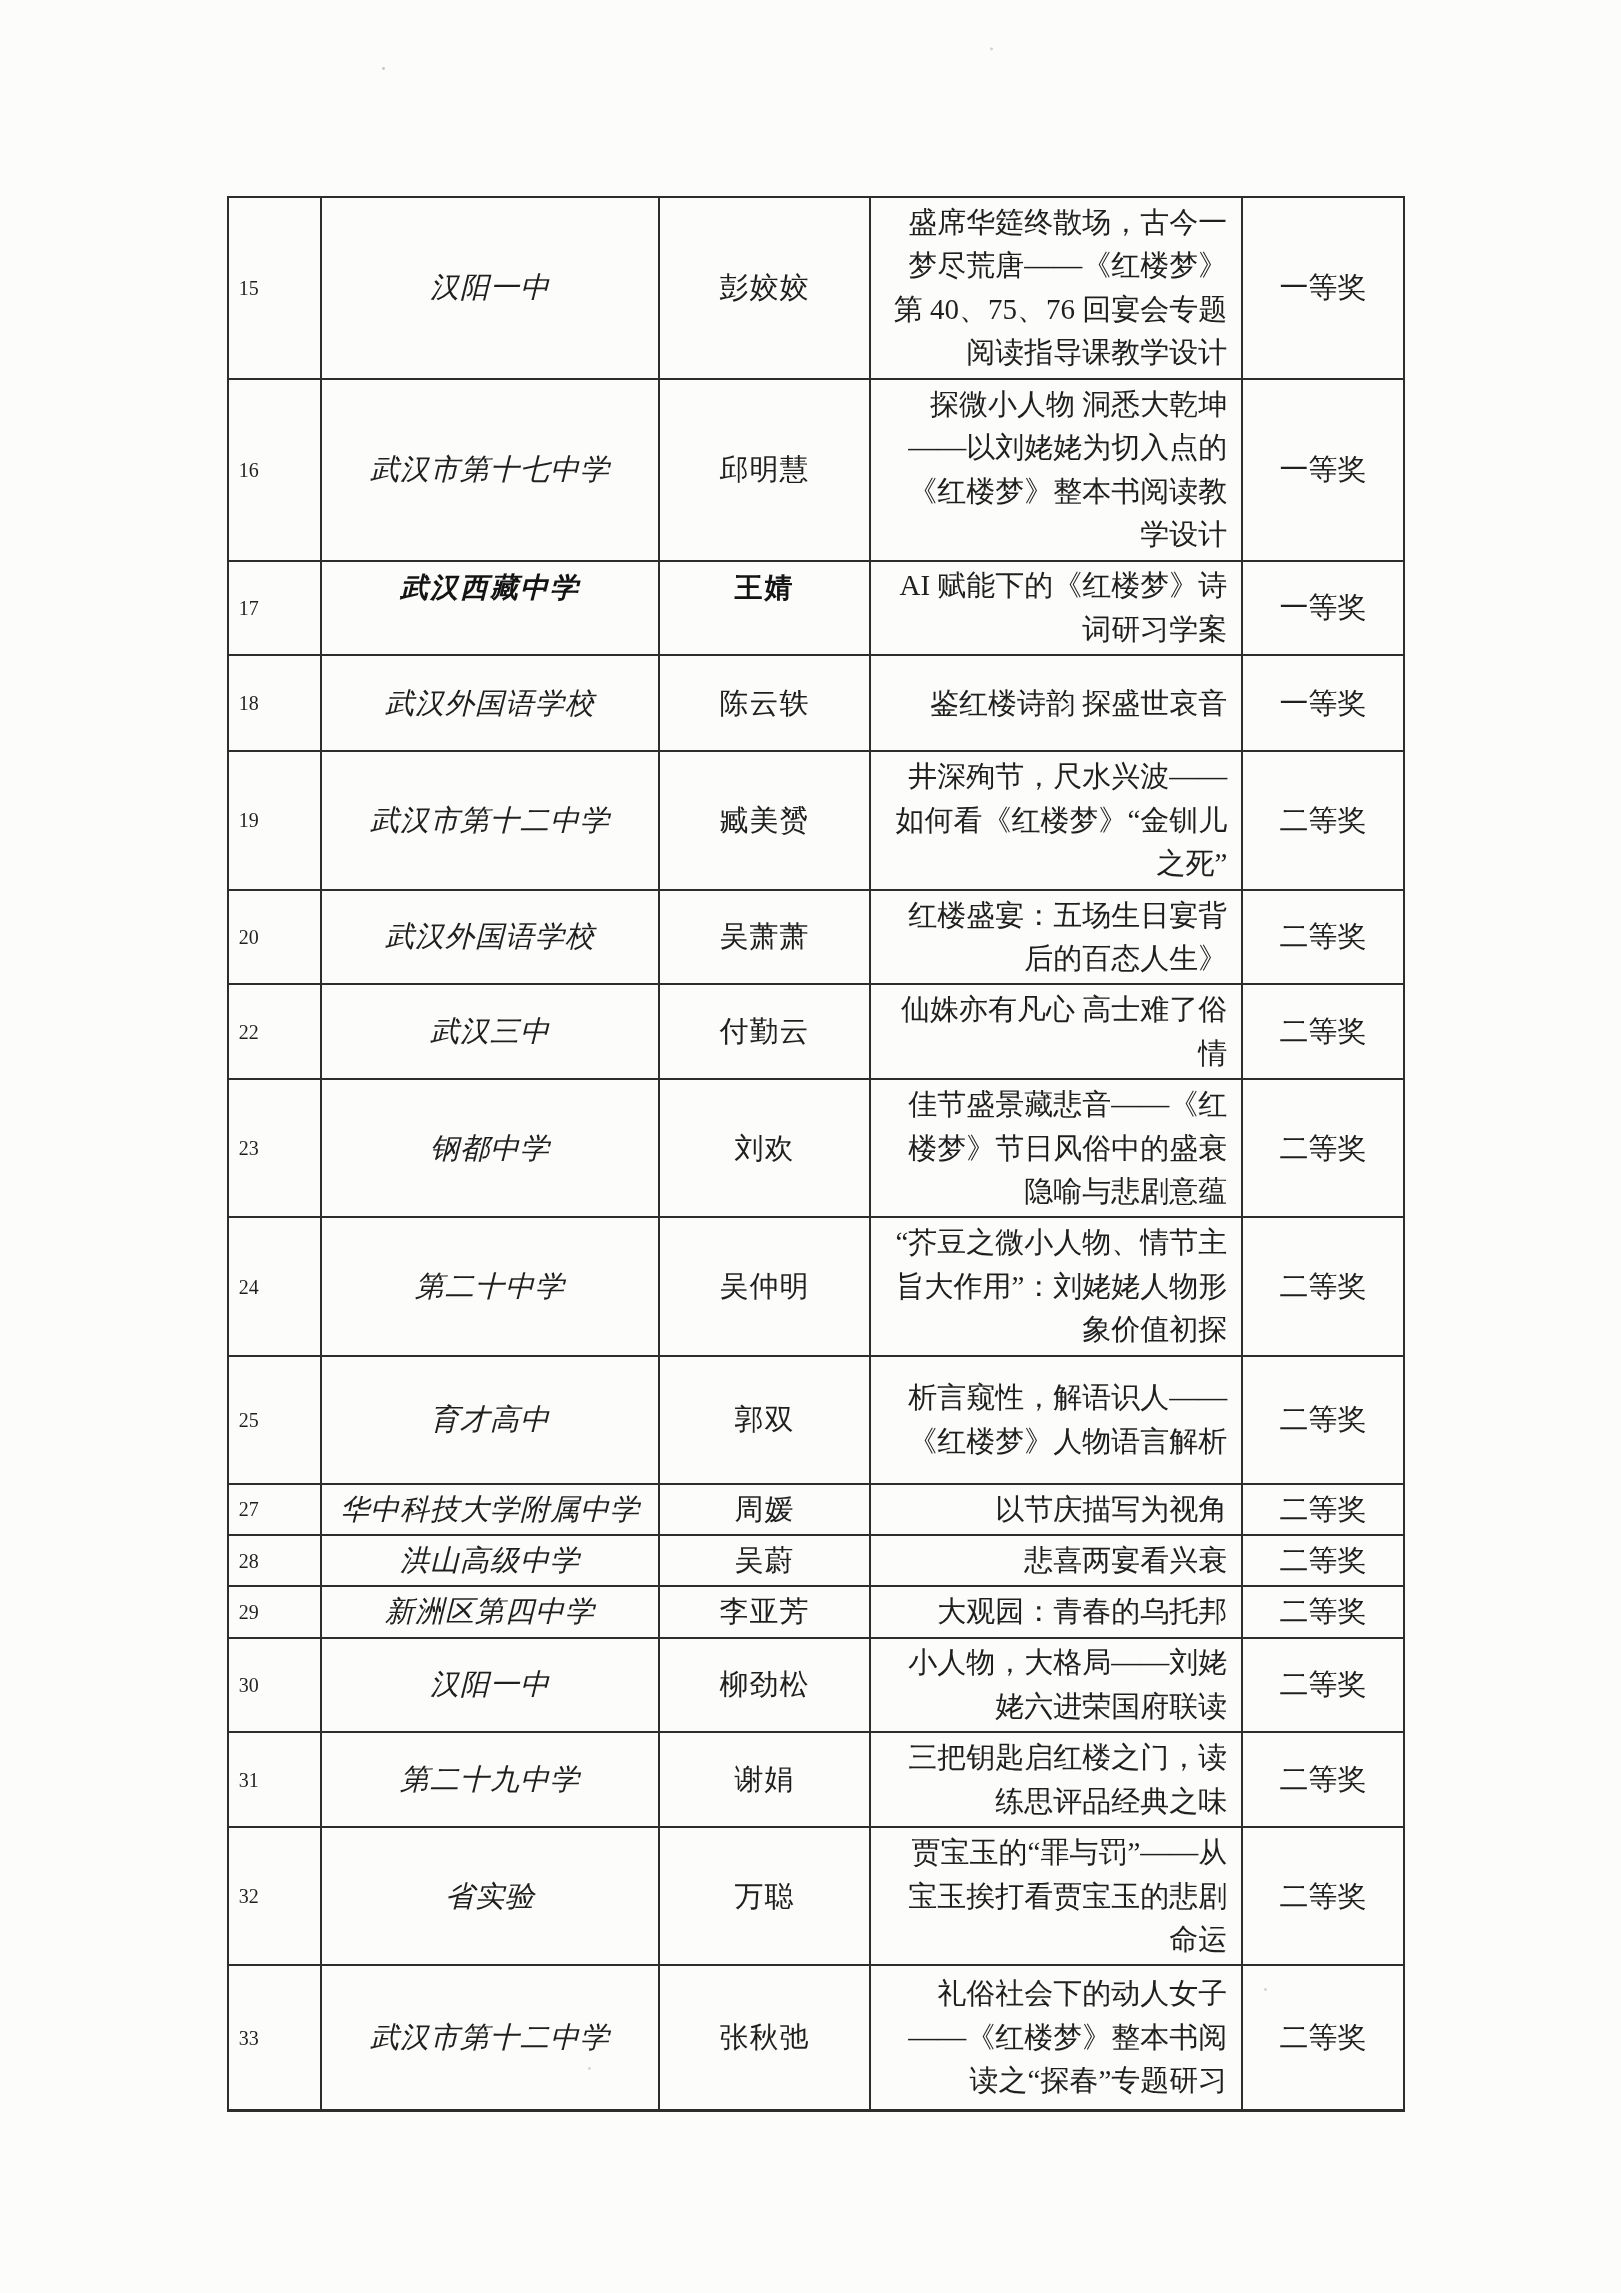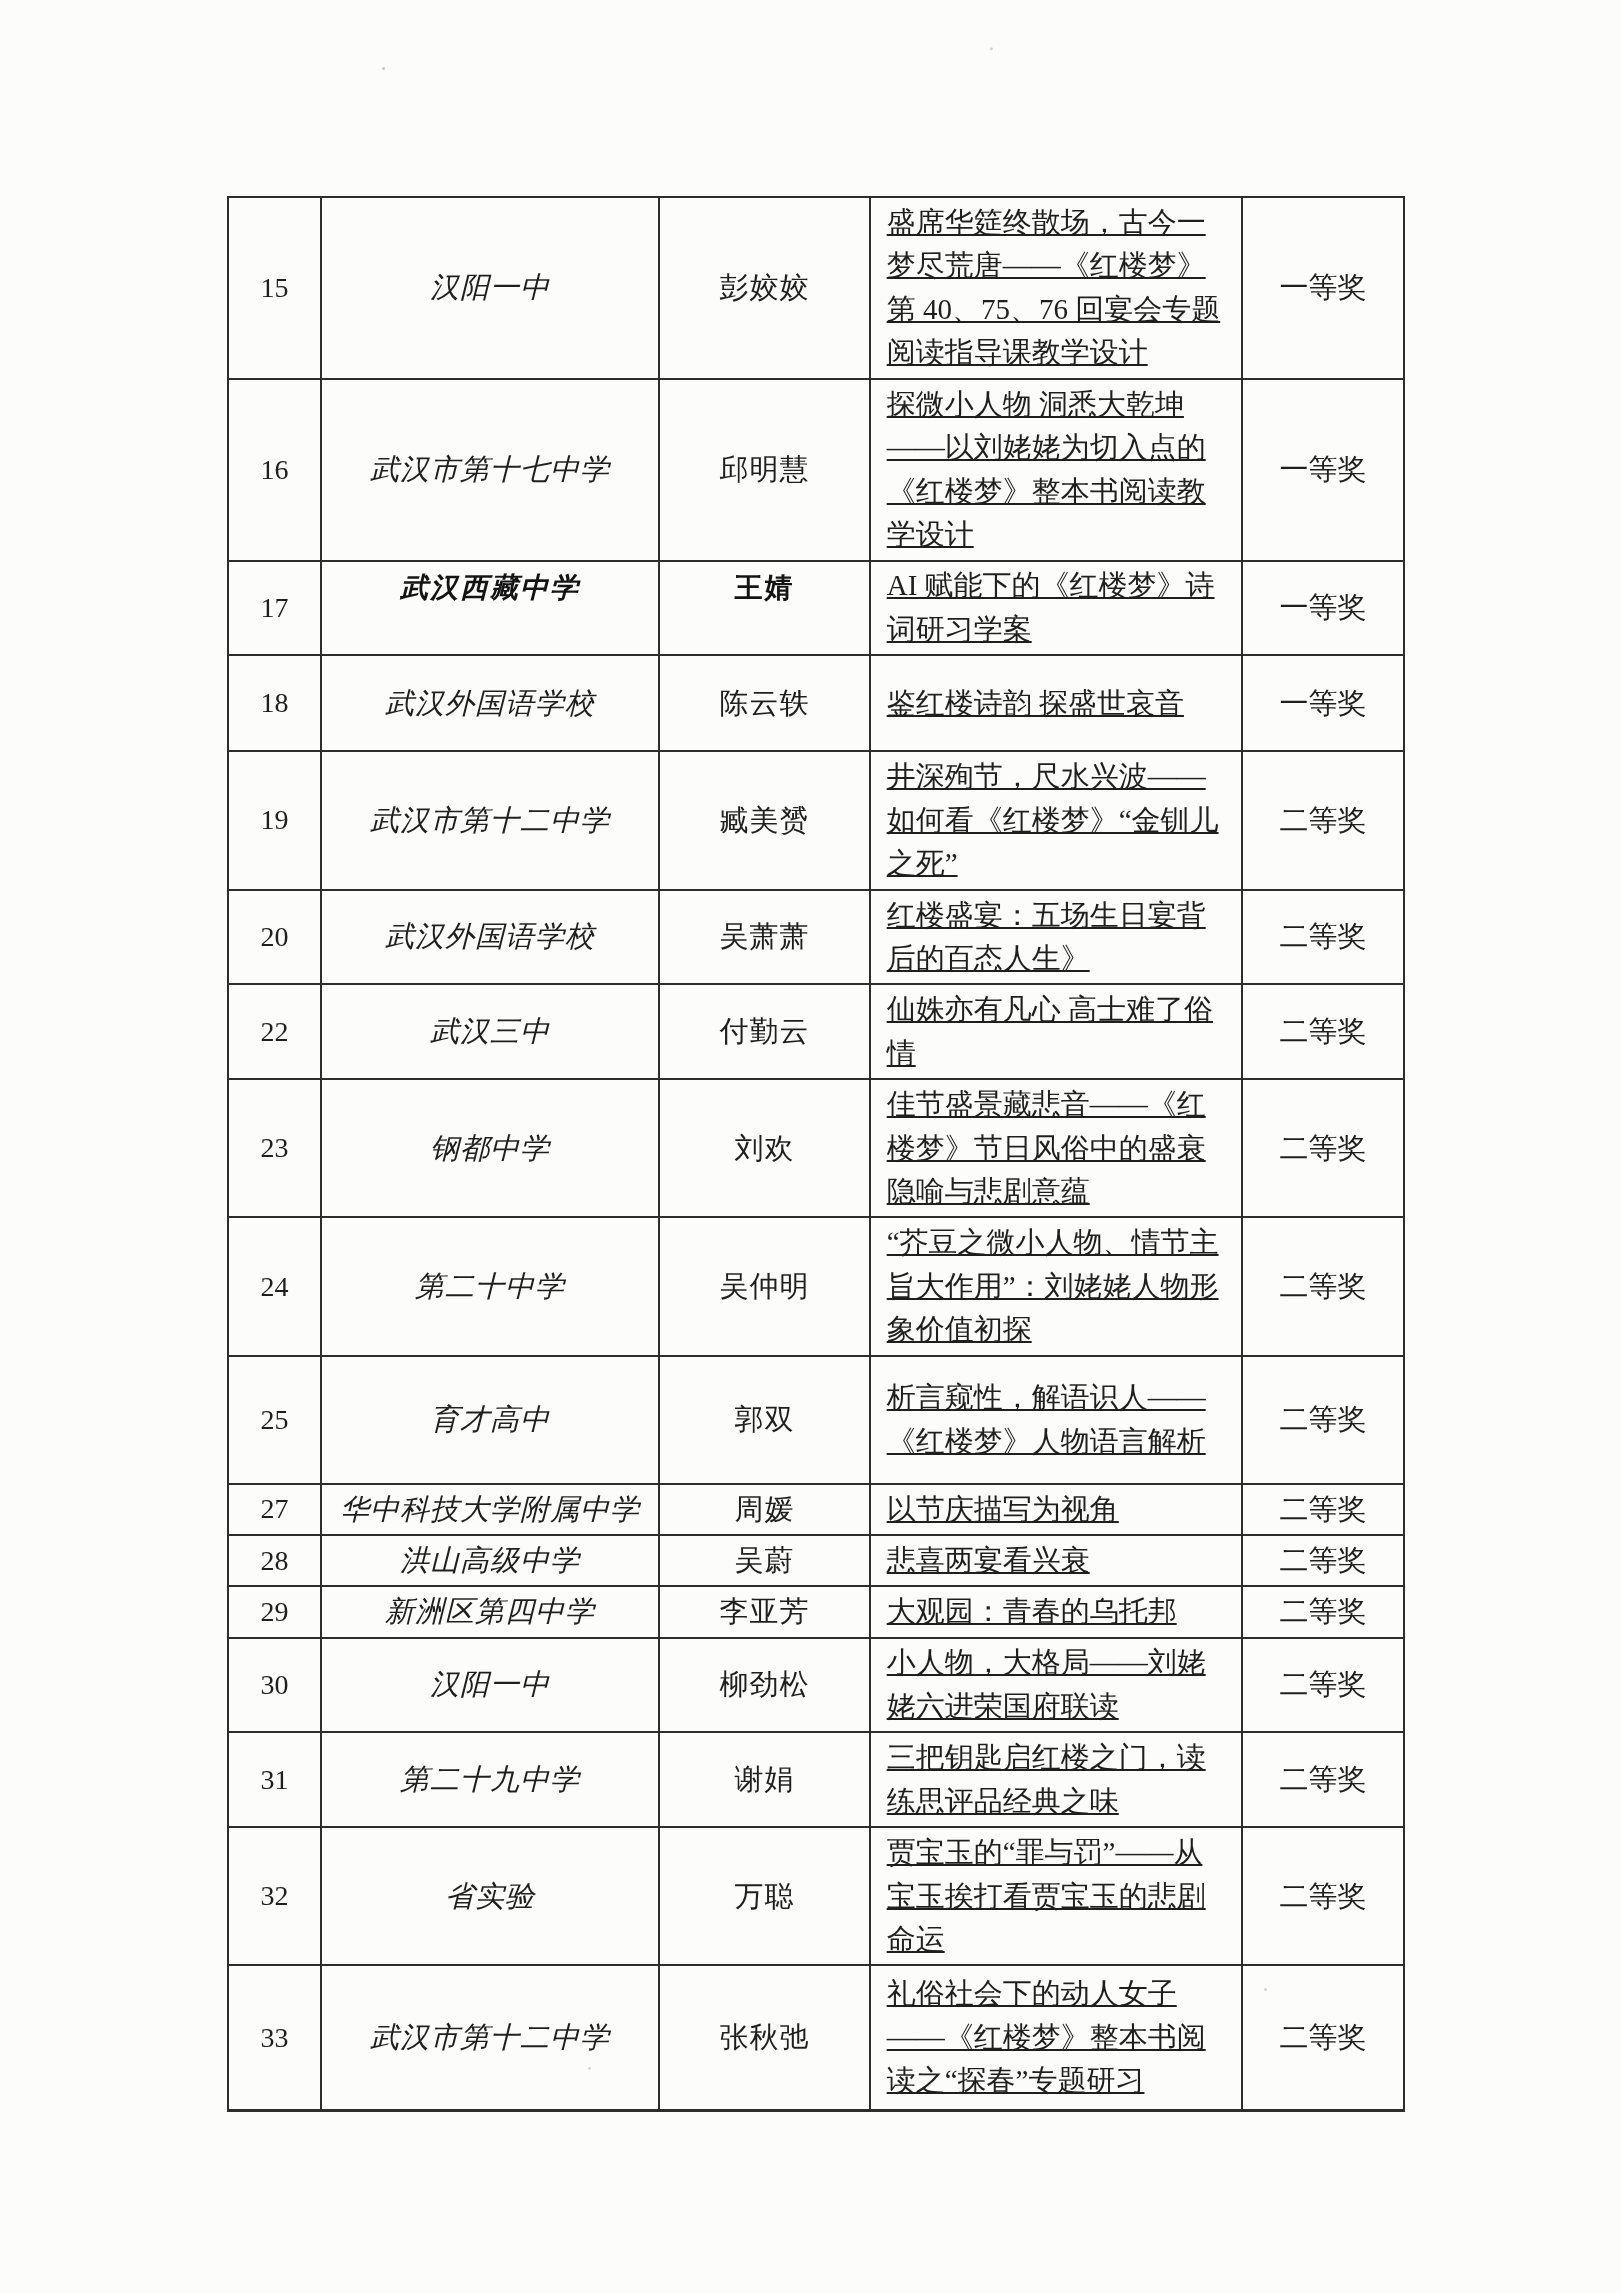--- a/index.html
+++ b/index.html
@@ -44,24 +44,24 @@
     border-right-width: 2.9px;
     border-bottom-width: 3.9px;
   }
   td {
     padding: 2.9px 9.8px;
     font-size: 29px;
     line-height: 1.5;
     vertical-align: middle;
     overflow: hidden;
   }
-  td.c-num    { text-align: center; font-size: 28px; }
+  td.c-num    { font-size: 20px; }
   td.c-school { text-align: center; letter-spacing: 1px; font-style: italic; }
   td.c-name   { text-align: center; letter-spacing: 1px; }
-  td.c-title  { text-align: left; padding-left: 15.7px; padding-right: 13.7px; text-decoration: underline; }
+  td.c-title  { text-align: right; padding-left: 15.7px; padding-right: 13.7px; }
   td.c-award  { text-align: center; }
   tr.thick-top td { border-top-width: 2.9px; }
   
   tr.emph td.c-school, tr.emph td.c-name {
     font-weight: 600;
     font-size: 28px;
     vertical-align: top;
     padding-top: 5.9px;
     letter-spacing: 2px;
     color: #141414;

